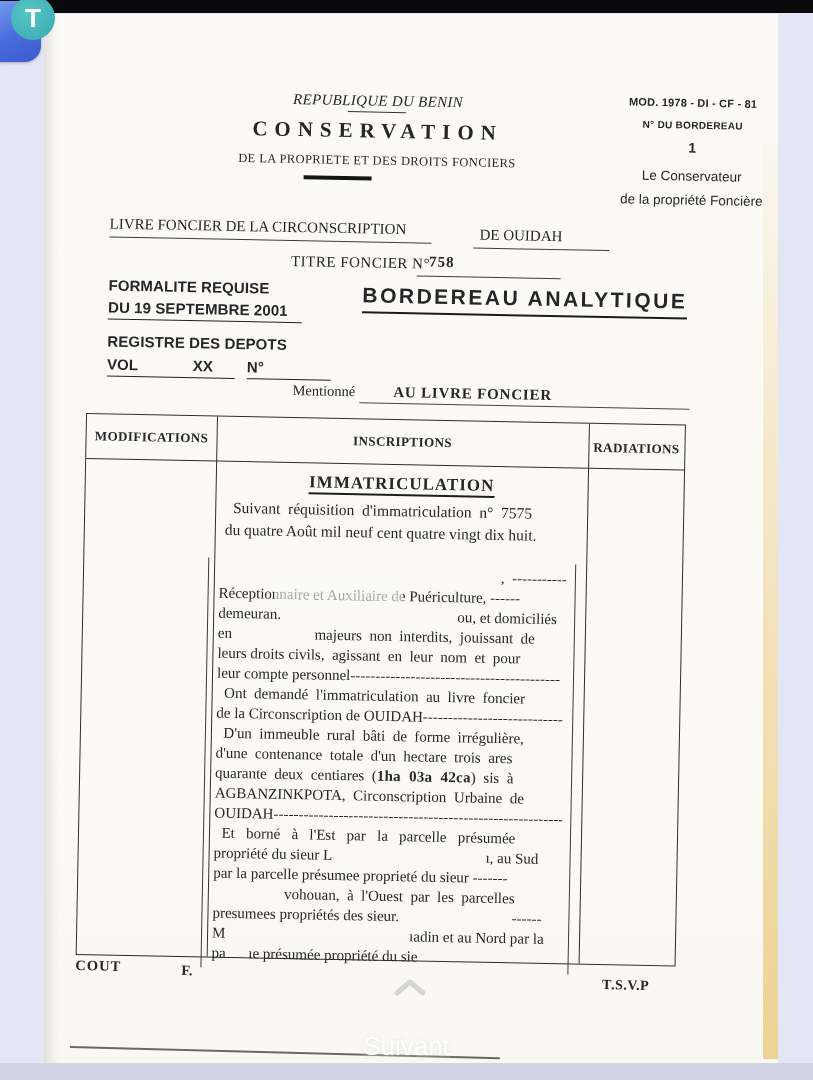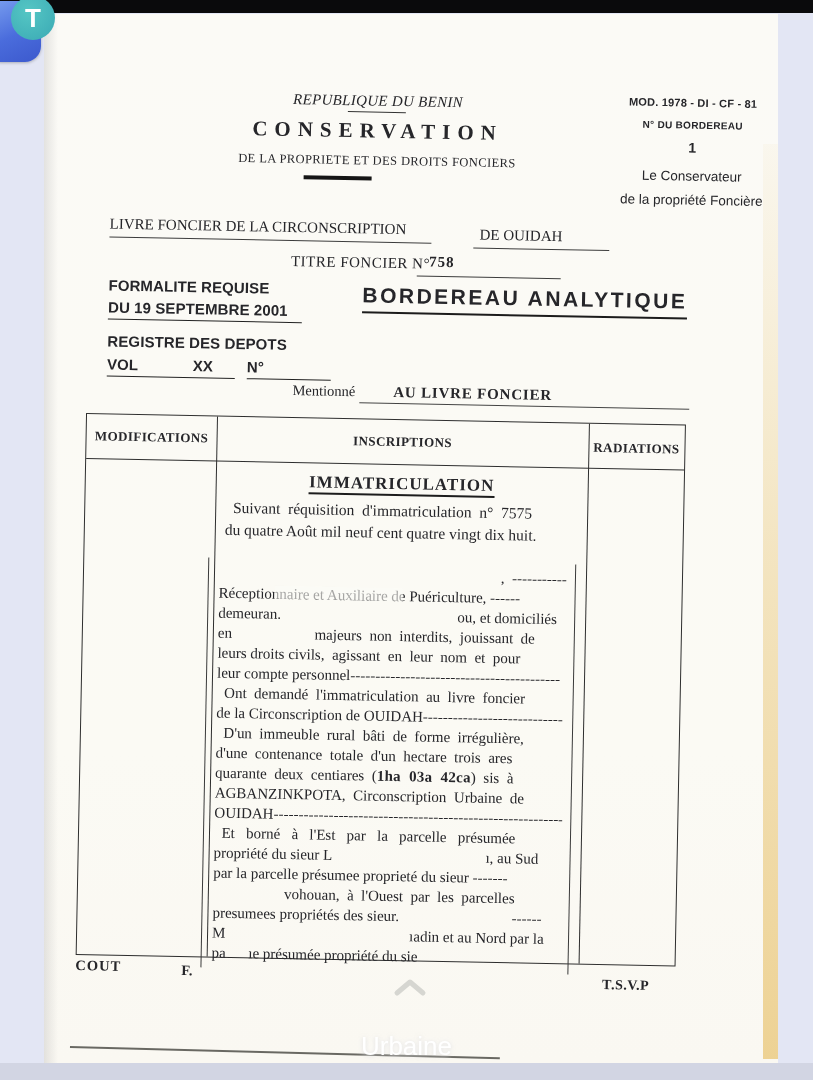--- a/index.html
+++ b/index.html
@@ -186,16 +186,16 @@
     </div>
     <div class="tan-strip"></div>
     <div class="page-edge-line"></div>
   </div>
 
   <div class="chevron">
     <svg width="34" height="20" viewBox="0 0 34 20">
       <polyline points="4,16 17,5 30,16" fill="none" stroke="#d6d6d1" stroke-width="5" stroke-linecap="round" stroke-linejoin="round"></polyline>
     </svg>
   </div>
-  <div class="filters">Urbaine</div>
+  <div class="filters">Suivant</div>
   <div class="bottom-strip"></div>
 
 </div>
 
 </body></html>

